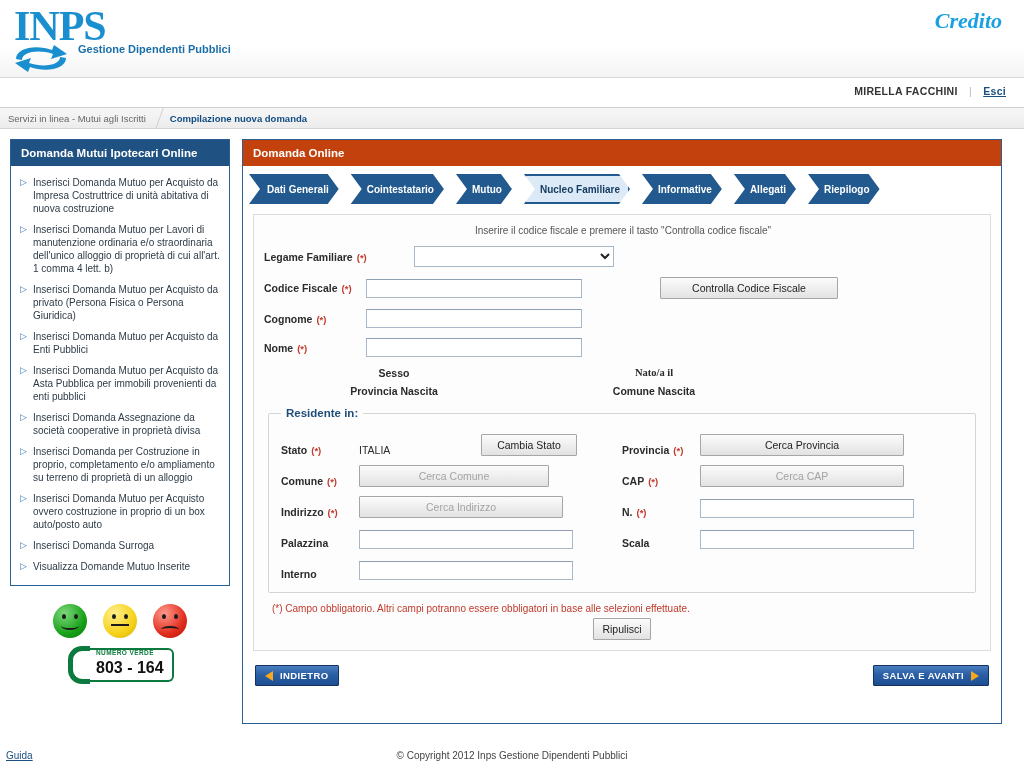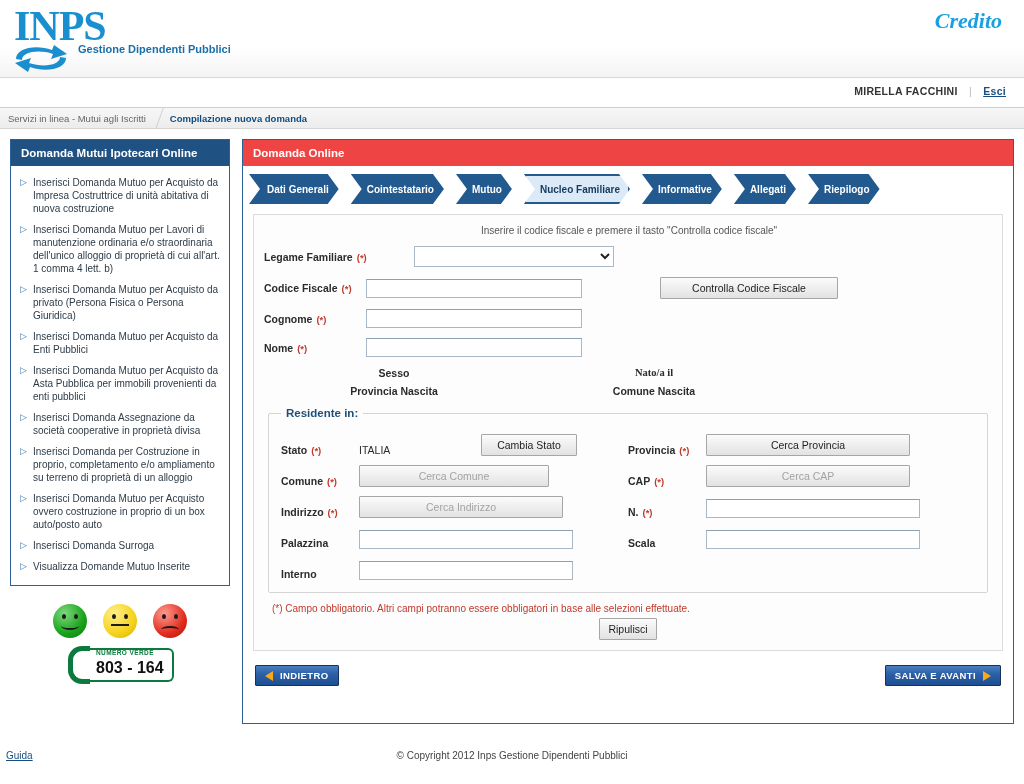--- a/index.html
+++ b/index.html
@@ -68,21 +68,21 @@
   }
   .crumb { color: #666; }
   .crumb-sep {
     width: 14px; text-align: center; color: #bbb;
     transform: skewX(-20deg); border-right: 1px solid #d0d0d0;
     height: 21px;
   }
   .crumb-active { color: #0f4c81; font-weight: bold; padding-left: 10px; }
 
   
-  .body-wrap { position: relative; padding: 10px 10px 0 10px; display: flex; gap: 12px; }
+  .body-wrap { position: relative; padding: 10px 22px 0 10px; display: flex; gap: 12px; }
 
   
   .sidebar { width: 220px; flex: 0 0 220px; }
   .side-box { border: 1px solid #2a6096; background: #fff; }
   .side-head {
     background: #1f5183; color: #fff;
     font-weight: bold; font-size: 11.5px;
     padding: 7px 10px;
   }
   .side-list { padding: 6px 6px 8px 6px; }
@@ -125,21 +125,21 @@
   }
   .greenline .num {
     position: absolute; left: 30px; top: 13px;
     font-size: 16px; font-weight: bold; color: #111;
   }
 
   
   .main { flex: 1 1 auto; }
   .panel { border: 1px solid #2a6096; background: #fff; min-height: 585px; }
   .panel-head {
-    background: #ef4444; color: #fff;
+    background: #c2410c; color: #fff;
     font-weight: bold; font-size: 11.5px;
     padding: 7px 10px;
   }
 
   
   .steps {
     display: flex; align-items: stretch;
     background: #fff;
     padding: 8px 0 0 6px;
     height: 44px;

